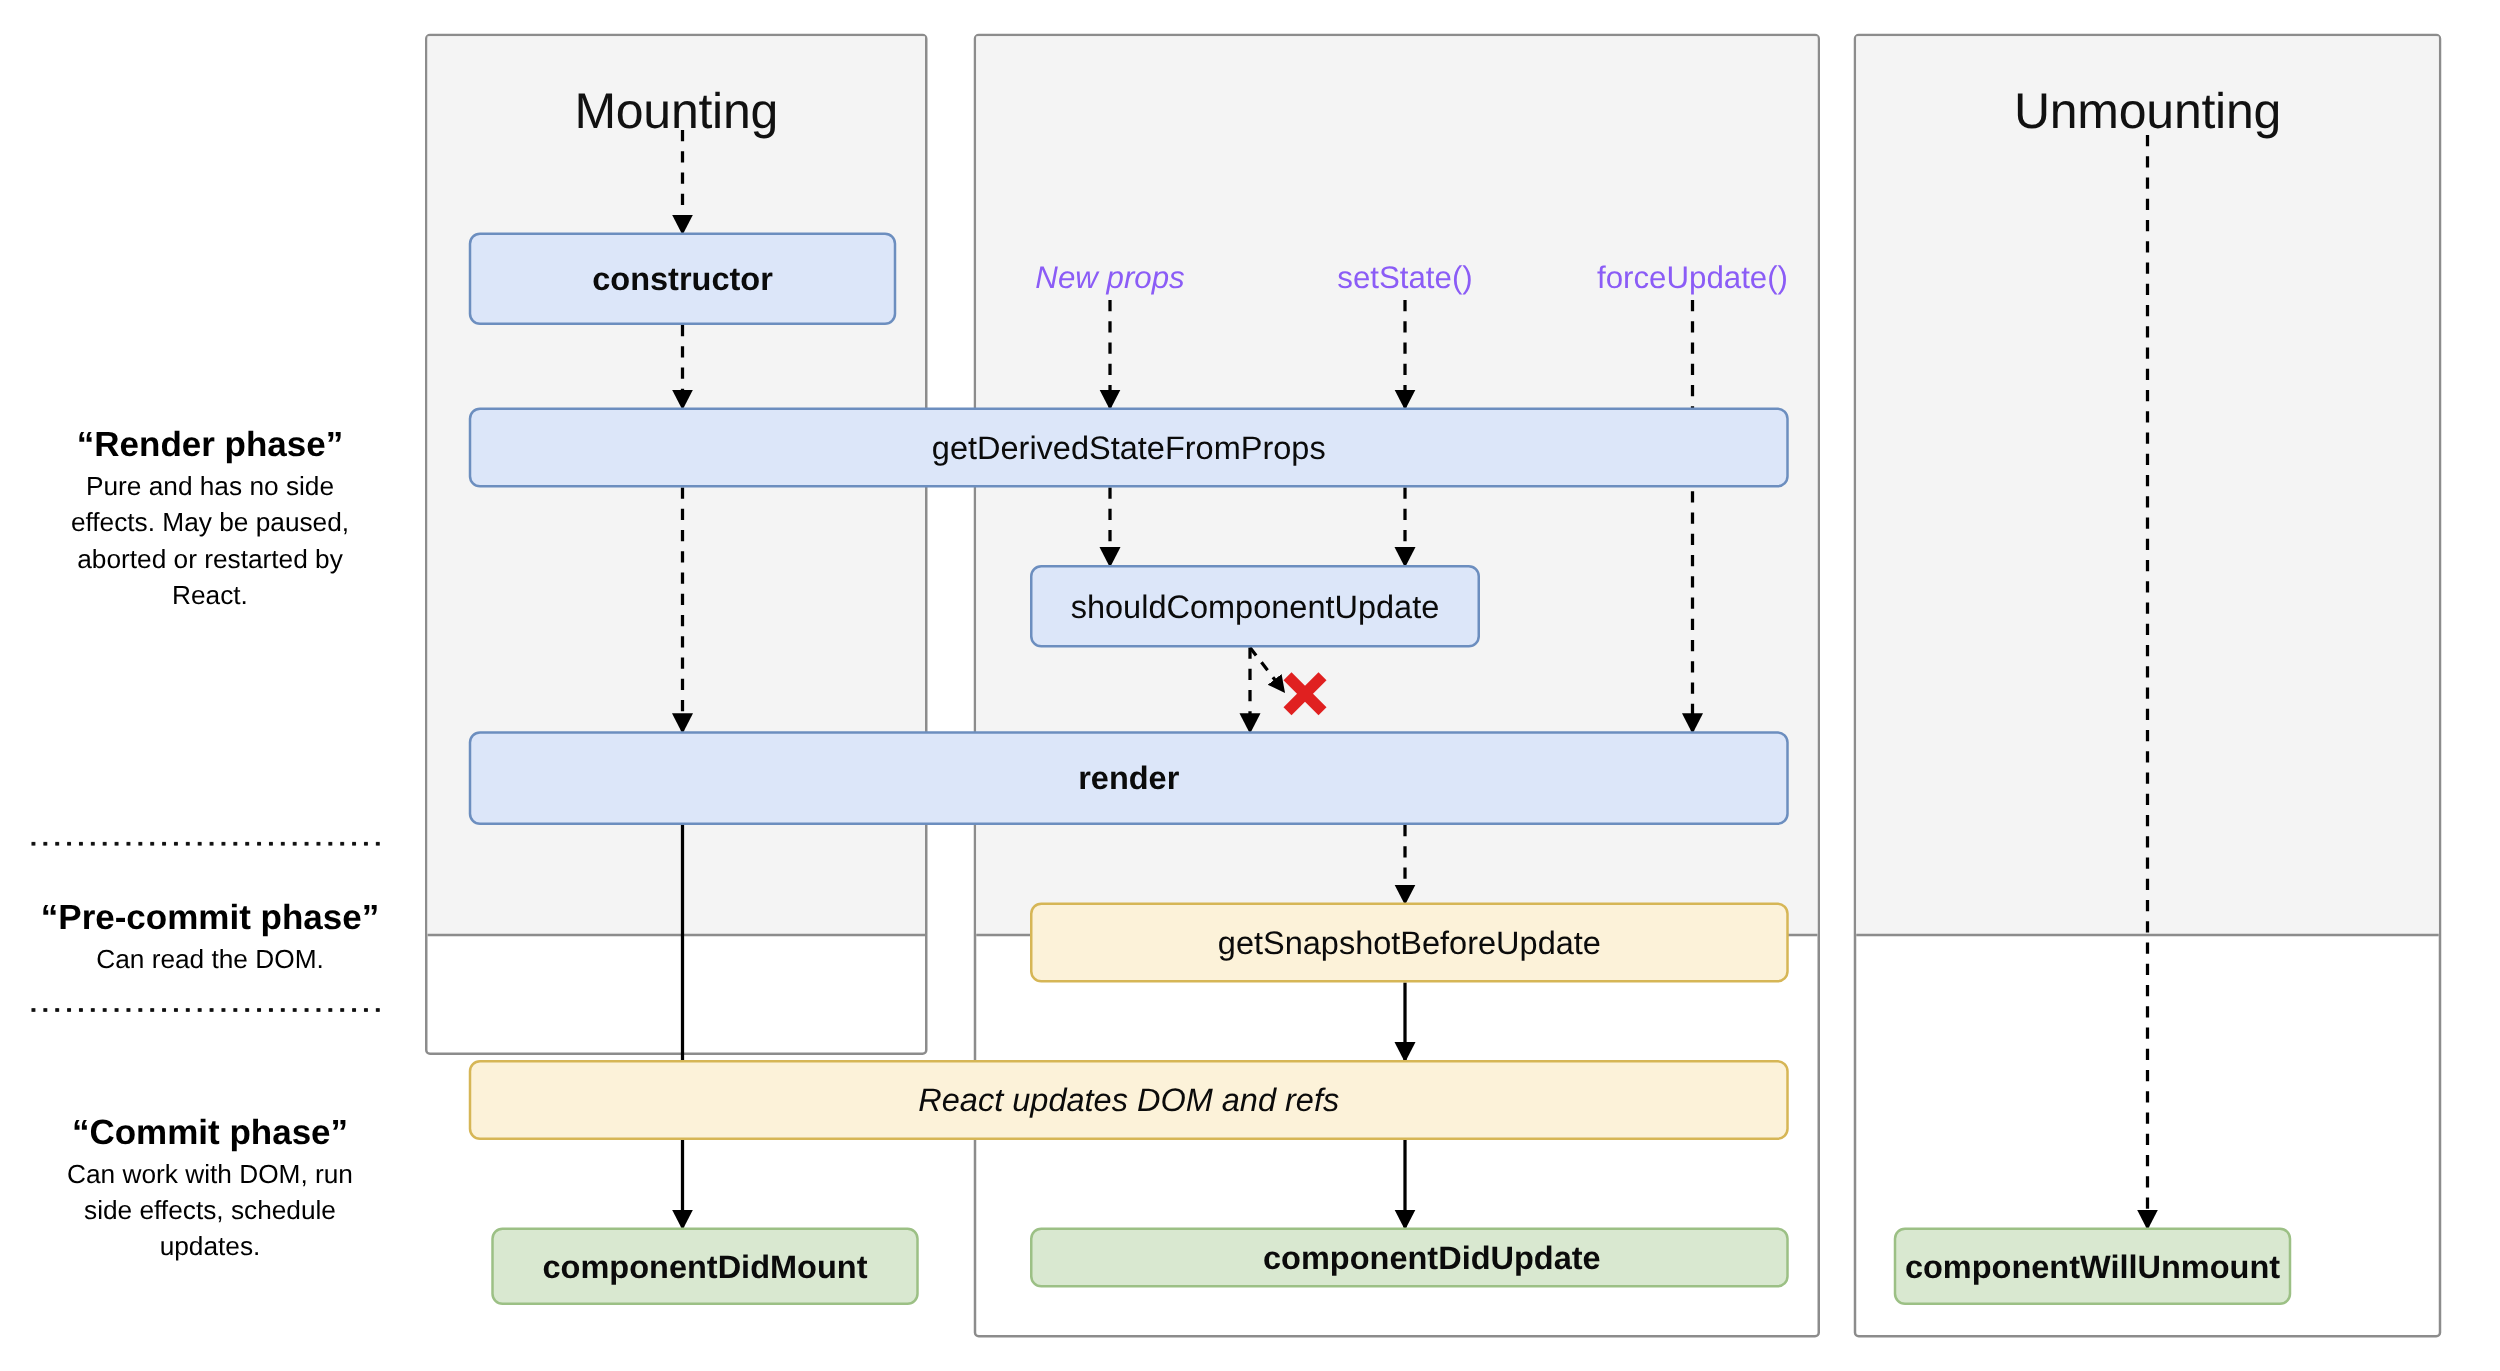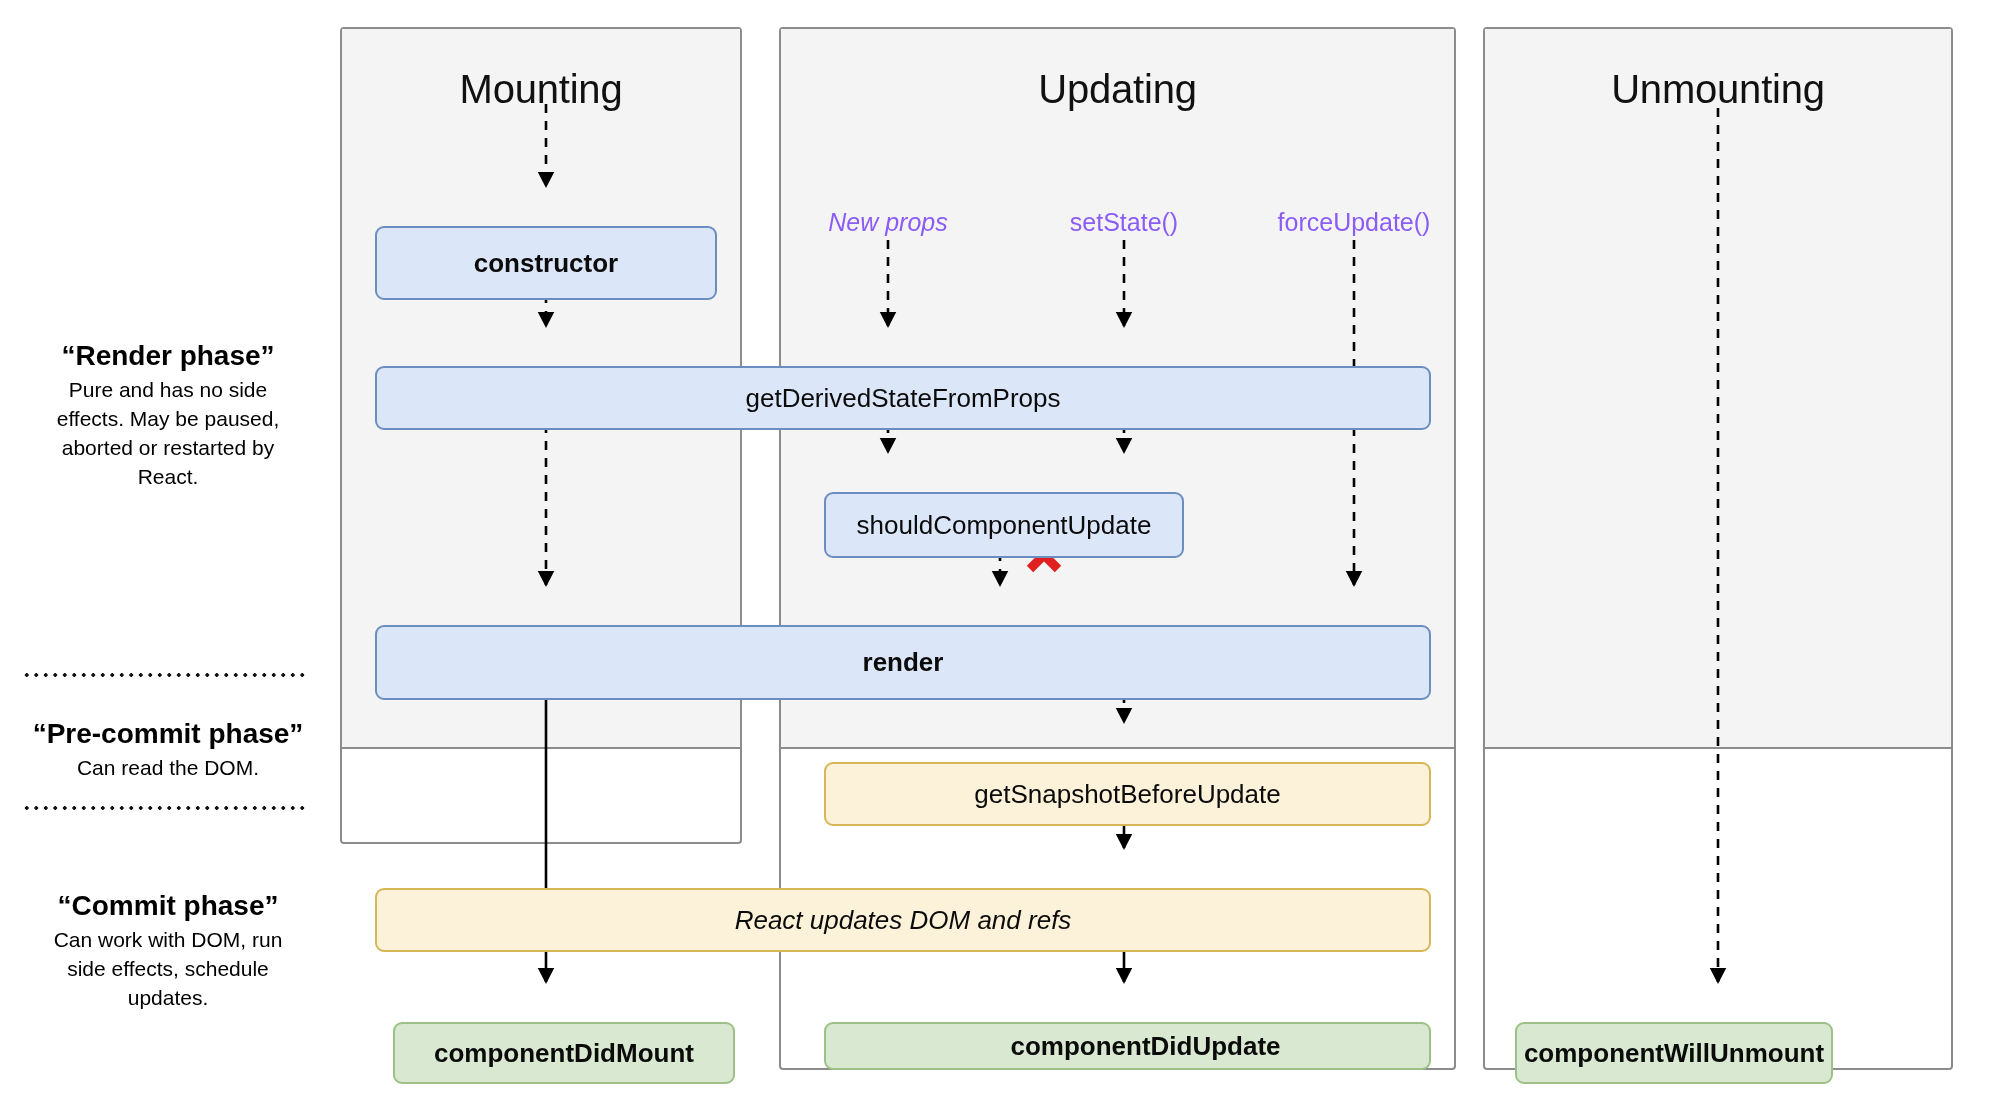--- a/index.html
+++ b/index.html
@@ -77,21 +77,20 @@
     position:absolute;
     box-sizing:border-box;
     border-radius:9px;
     display:flex;
     align-items:center;
     justify-content:center;
     text-align:right;
     font-size:26px;
     line-height:1.1;
     white-space:nowrap;
-    margin-top:40px;
   }
   .lbox.blue{ background:#dce6f9; border:2px solid #6c8ebf; color:#0b0b0b; }
   .lbox.yellow{ background:#fcf2d9; border:2px solid #d6b656; color:#0b0b0b; }
   .lbox.green{ background:#d9e8d0; border:2px solid #9cc085; color:#0b0b0b; }
   .lbox.bold{ font-weight:700; }
   .lbox.italic{ font-style:italic; }
 
   
   .trigger-label{
     position:absolute;
@@ -112,21 +111,20 @@
 
 <div id="stage">
 
   <div class="column" style="left:340px; top:27px; width:402px; height:817px;">
     <div class="col-top-fill" style="height:720px;"></div>
     <div class="col-title" style="top:38px;">Mounting</div>
   </div>
 
   <div class="column" style="left:779px; top:27px; width:677px; height:1043px;">
     <div class="col-top-fill" style="height:720px;"></div>
-    <div class="col-title" style="top:38px;">Updating</div>
   </div>
 
   <div class="column" style="left:1483px; top:27px; width:470px; height:1043px;">
     <div class="col-top-fill" style="height:720px;"></div>
     <div class="col-title" style="top:38px;">Unmounting</div>
   </div>
 
   <div class="phase-note" style="top:340px;">
     <div class="pn-title">“Render phase”</div>
     <div class="pn-body" style="padding:0 38px;">Pure and has no side effects. May be paused, aborted or restarted by React.</div>

